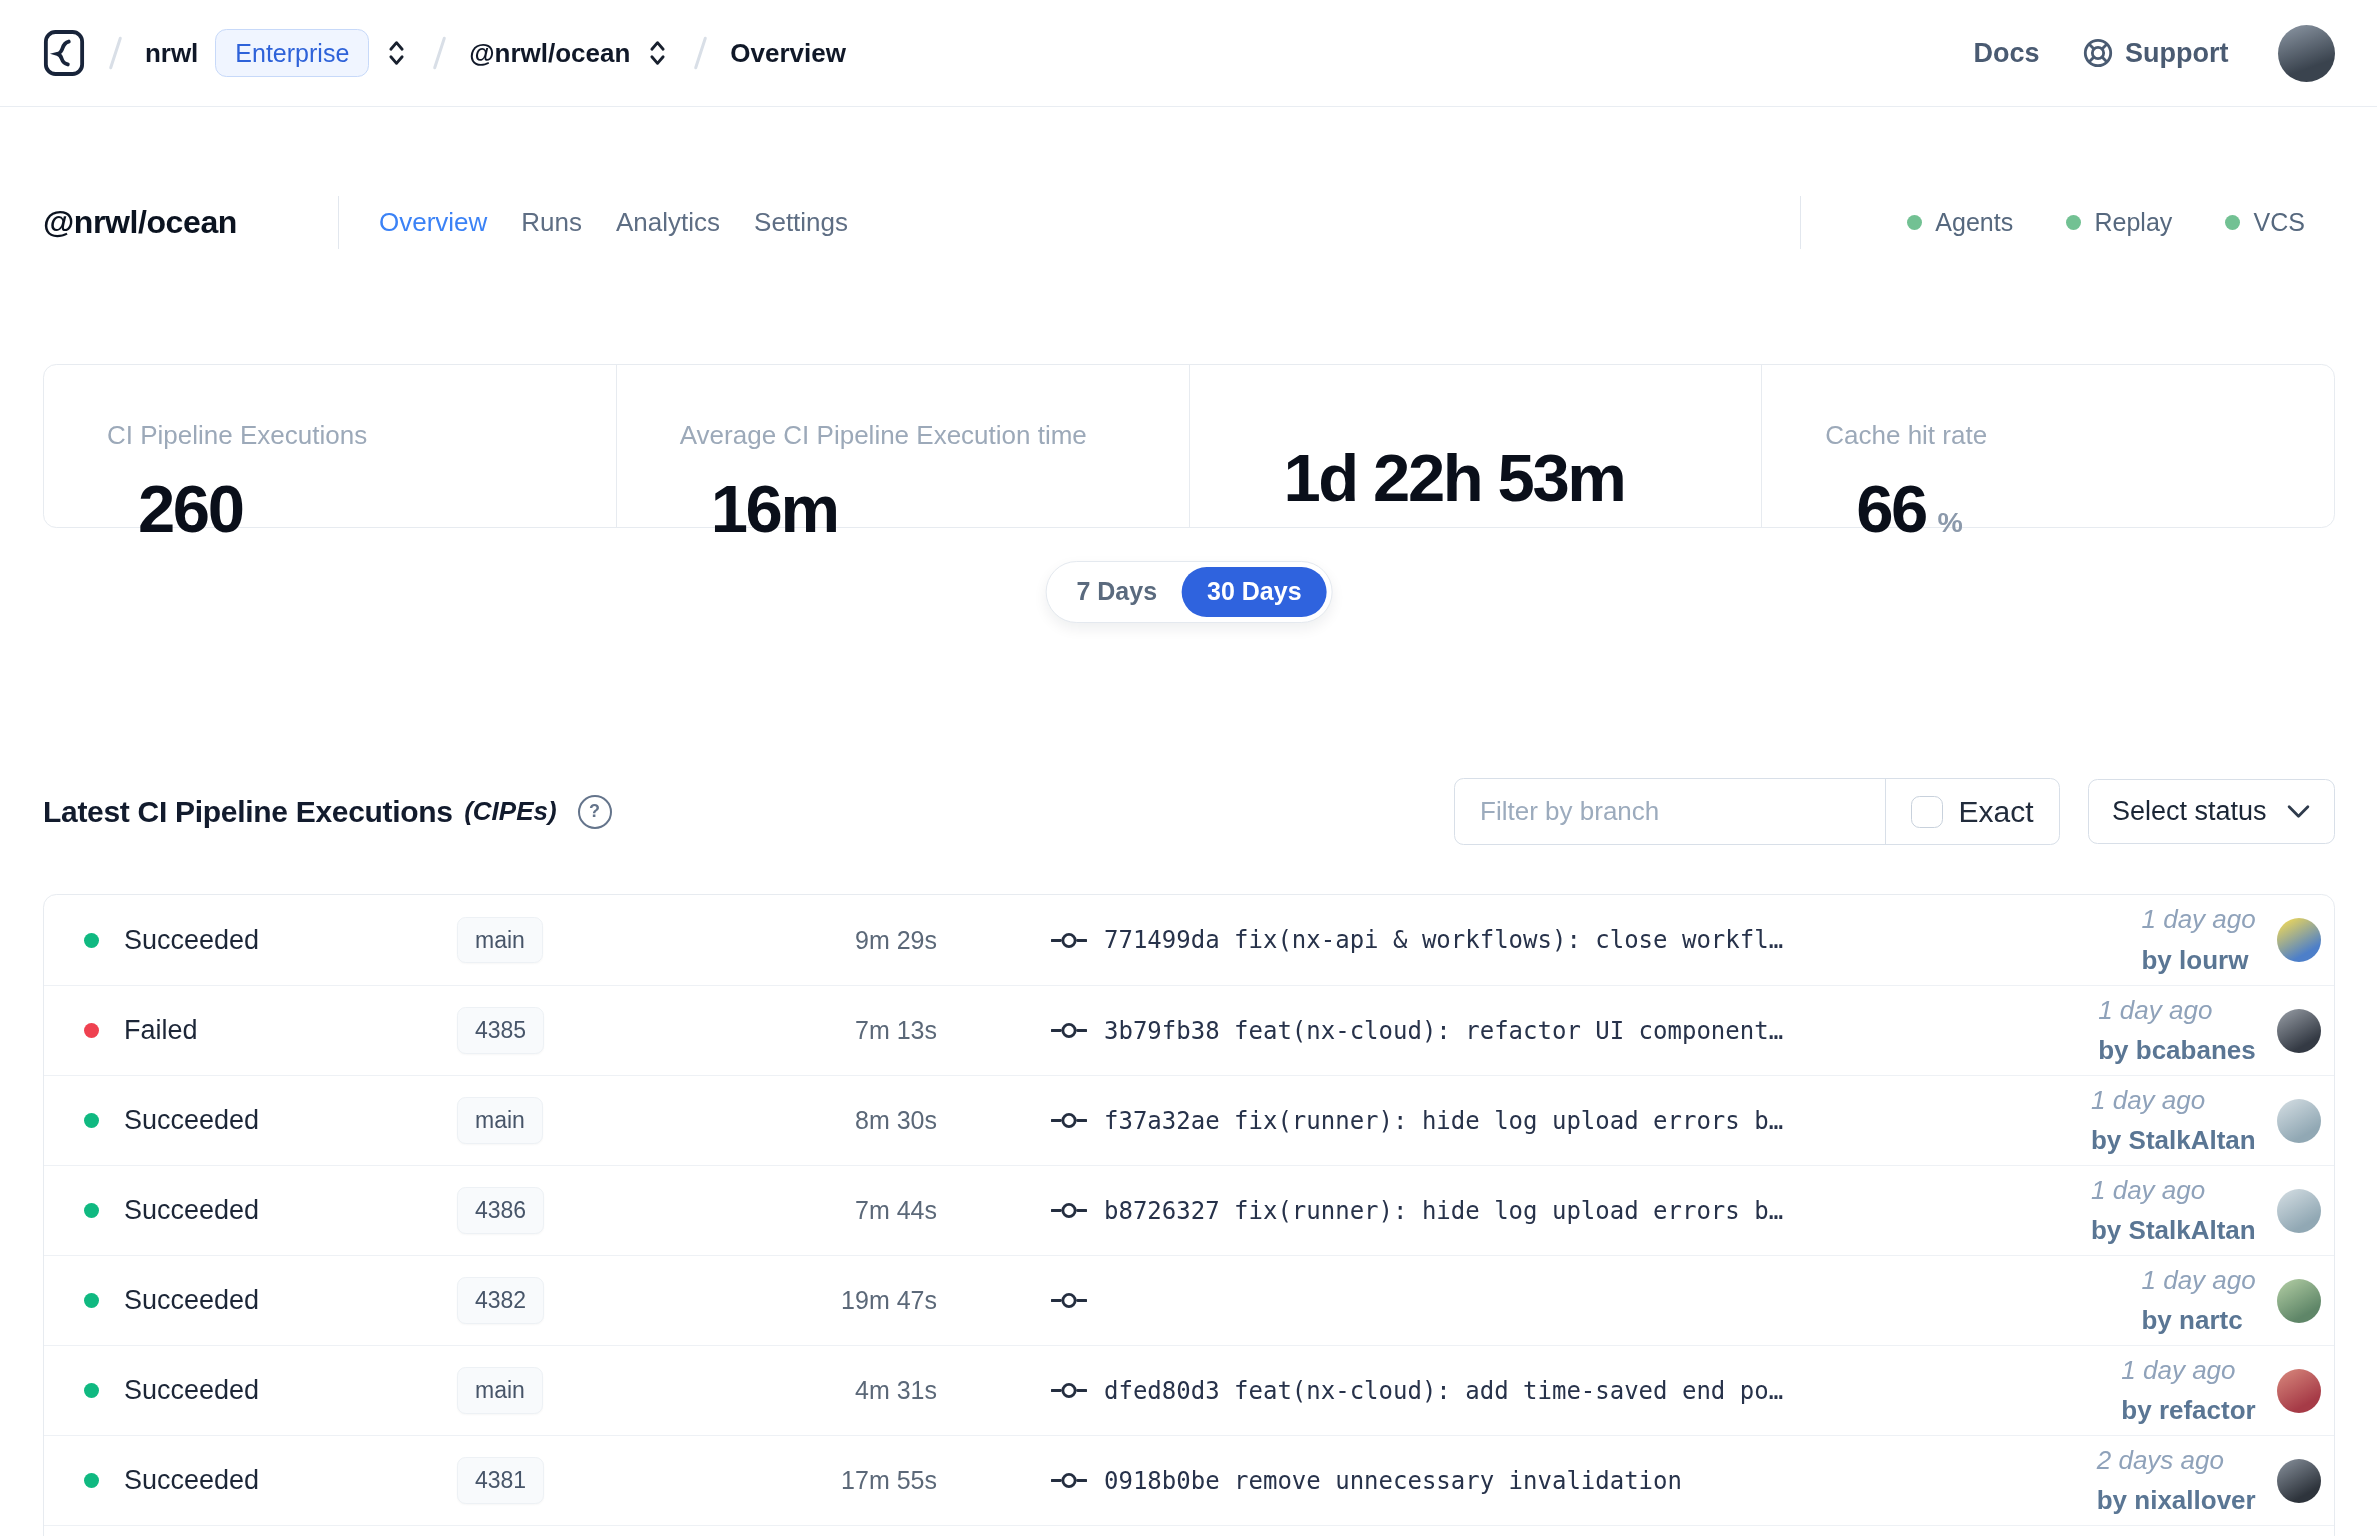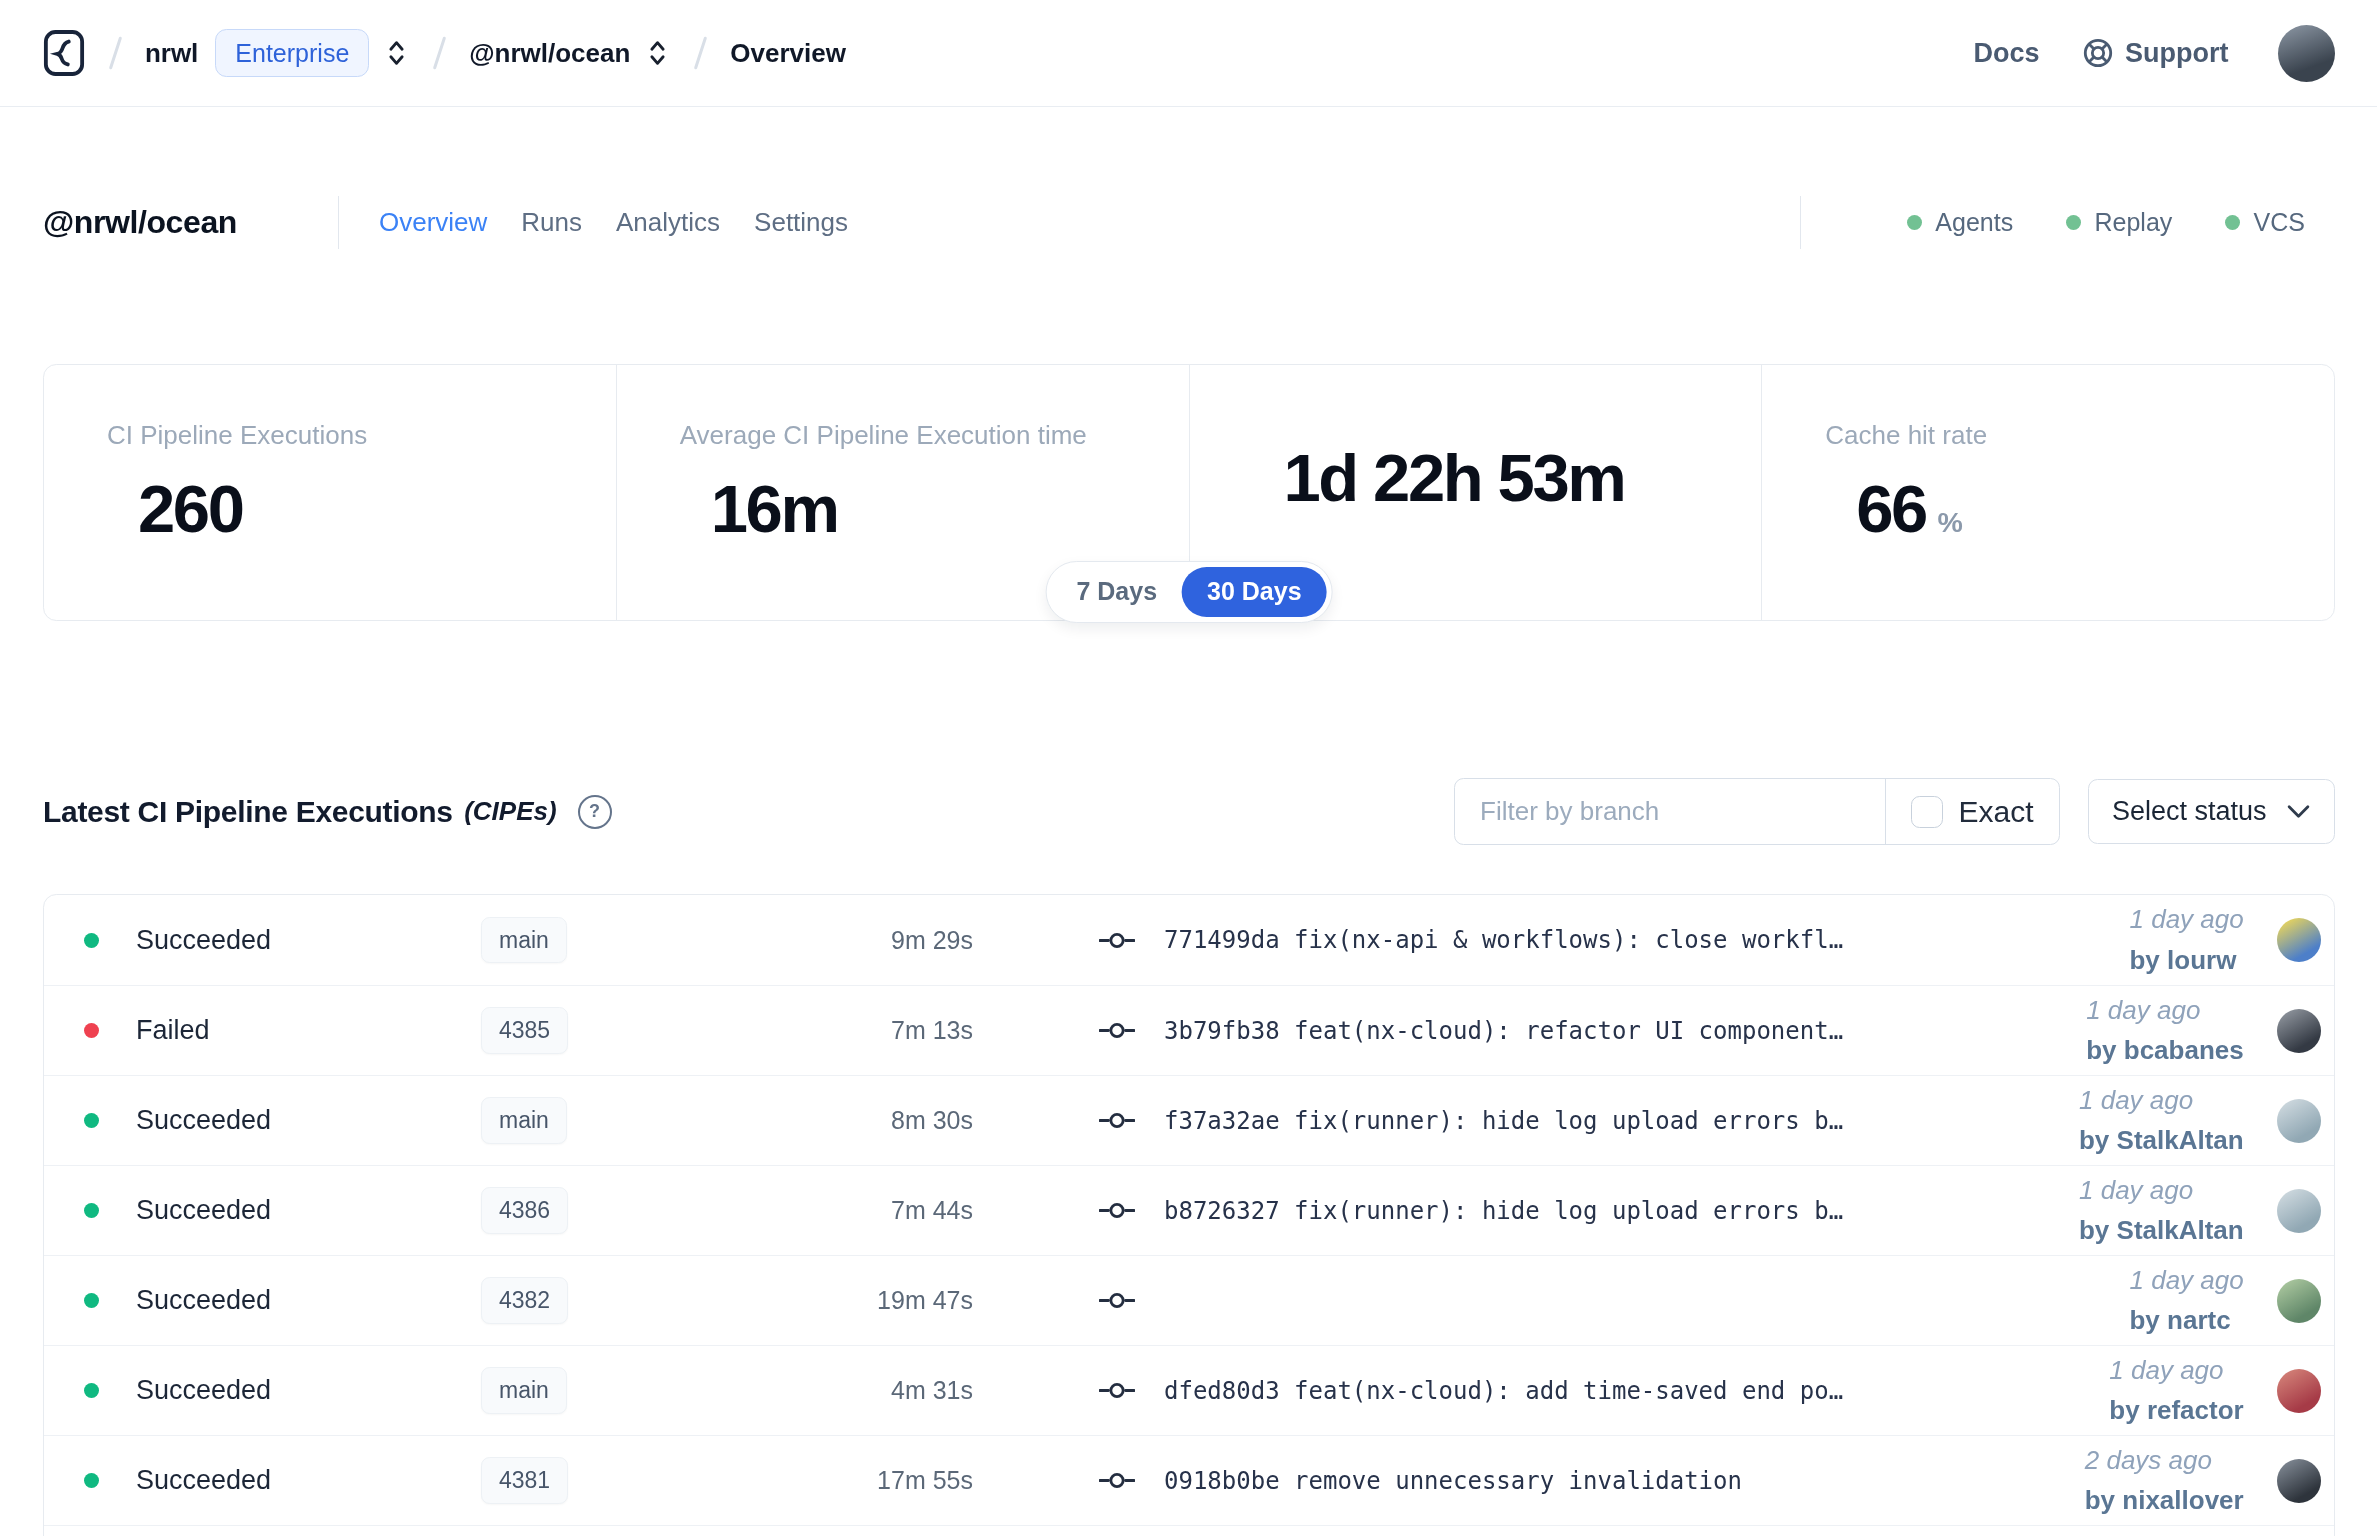--- a/index.html
+++ b/index.html
@@ -30,21 +30,21 @@
   .vdiv.right{margin-right:53px;}
   .tabs{display:flex;align-items:center;}
   .tab{font-size:26px;font-weight:500;color:#5e6e84;padding:9.5px 17px;cursor:pointer;}
   .tab.active{color:#3b82f6;}
   .integrations{margin-left:auto;display:flex;align-items:center;gap:53px;padding-right:30px;}
   .integ{display:flex;align-items:center;gap:13.3px;}
   .integ-dot{width:15px;height:15px;border-radius:50%;background:#72c193;}
   .integ-label{font-size:25px;font-weight:500;color:#56687e;}
 
   
-  .stats{position:absolute;top:364px;left:43px;width:2292px;height:257px;box-sizing:border-box;
+  .stats{position:absolute;top:364px;left:43px;width:2292px;height:164px;box-sizing:border-box;
     border:1.4px solid #e7ebf0;border-radius:13.3px;background:#fff;display:flex;}
   .stat-card{flex:1 1 0;box-sizing:border-box;padding:55px 0 0 63px;}
   .stat-card + .stat-card{border-left:1.4px solid #e7ebf0;}
   .stat-label{font-size:26px;font-weight:500;color:#9ca9b9;}
   .stat-value-row{margin-top:19px;display:flex;align-items:baseline;}
   .stat-value{font-size:67px;font-weight:700;color:#0a0f1a;letter-spacing:-2.4px;margin-left:31px;}
   .stat-suffix{font-size:28.5px;font-weight:600;color:#8b99ab;margin-left:11.4px;}
 
   .range-toggle{position:absolute;top:561px;left:50%;transform:translateX(-50%);
     display:inline-flex;align-items:center;background:#fff;border:1.4px solid #e4e9ef;border-radius:950px;
@@ -68,21 +68,21 @@
   .exact-area{display:flex;align-items:center;gap:15px;padding:0 25px;}
   .checkbox{width:30px;height:30px;border:1.9px solid #c8d1dc;border-radius:8.6px;background:#fff;cursor:pointer;}
   .exact-label{font-size:30px;color:#222c3c;}
   .select-status{width:247px;height:65px;box-sizing:border-box;border:1.4px solid #d8dfe8;border-radius:9.5px;background:#fff;
     display:flex;align-items:center;justify-content:space-between;padding:0 23px;cursor:pointer;}
   .select-status-label{font-size:27px;font-weight:500;color:#1b2636;}
 
   
   .cipe-table{position:absolute;top:894px;left:43px;width:2292px;height:666px;box-sizing:border-box;
     border:1.4px solid #e7ebf0;border-radius:13.3px;background:#fff;overflow:hidden;}
-  .cipe-row{height:90px;display:flex;align-items:center;box-sizing:border-box;padding:0 13.3px 0 40px;gap:12px;}
+  .cipe-row{height:90px;display:flex;align-items:center;box-sizing:border-box;padding:0 13.3px 0 40px;}
   .cipe-row + .cipe-row, .cipe-row-ghost{border-top:1px solid #eef1f5;}
   .cipe-row-ghost{height:57px;}
   .dot{width:15px;height:15px;border-radius:50%;flex:none;margin-right:25px;}
   .status{width:333px;font-size:27px;font-weight:500;color:#1c2637;flex:none;}
   .chip-col{width:314px;flex:none;}
   .chip{display:inline-block;padding:8.6px 17px;border:1.4px solid #edf1f5;border-radius:8.6px;background:#f8fafc;
     font-size:23px;color:#475569;box-shadow:0 1px 1.9px rgba(15,23,42,0.03);}
   .duration{width:166px;flex:none;text-align:right;font-size:25px;color:#5b6878;}
   .commit-icon{flex:none;margin:0 17px 0 114px;display:flex;align-items:center;}
   .commit{font-family:"DejaVu Sans Mono","Liberation Mono",monospace;font-size:24px;color:#27324a;white-space:nowrap;}

